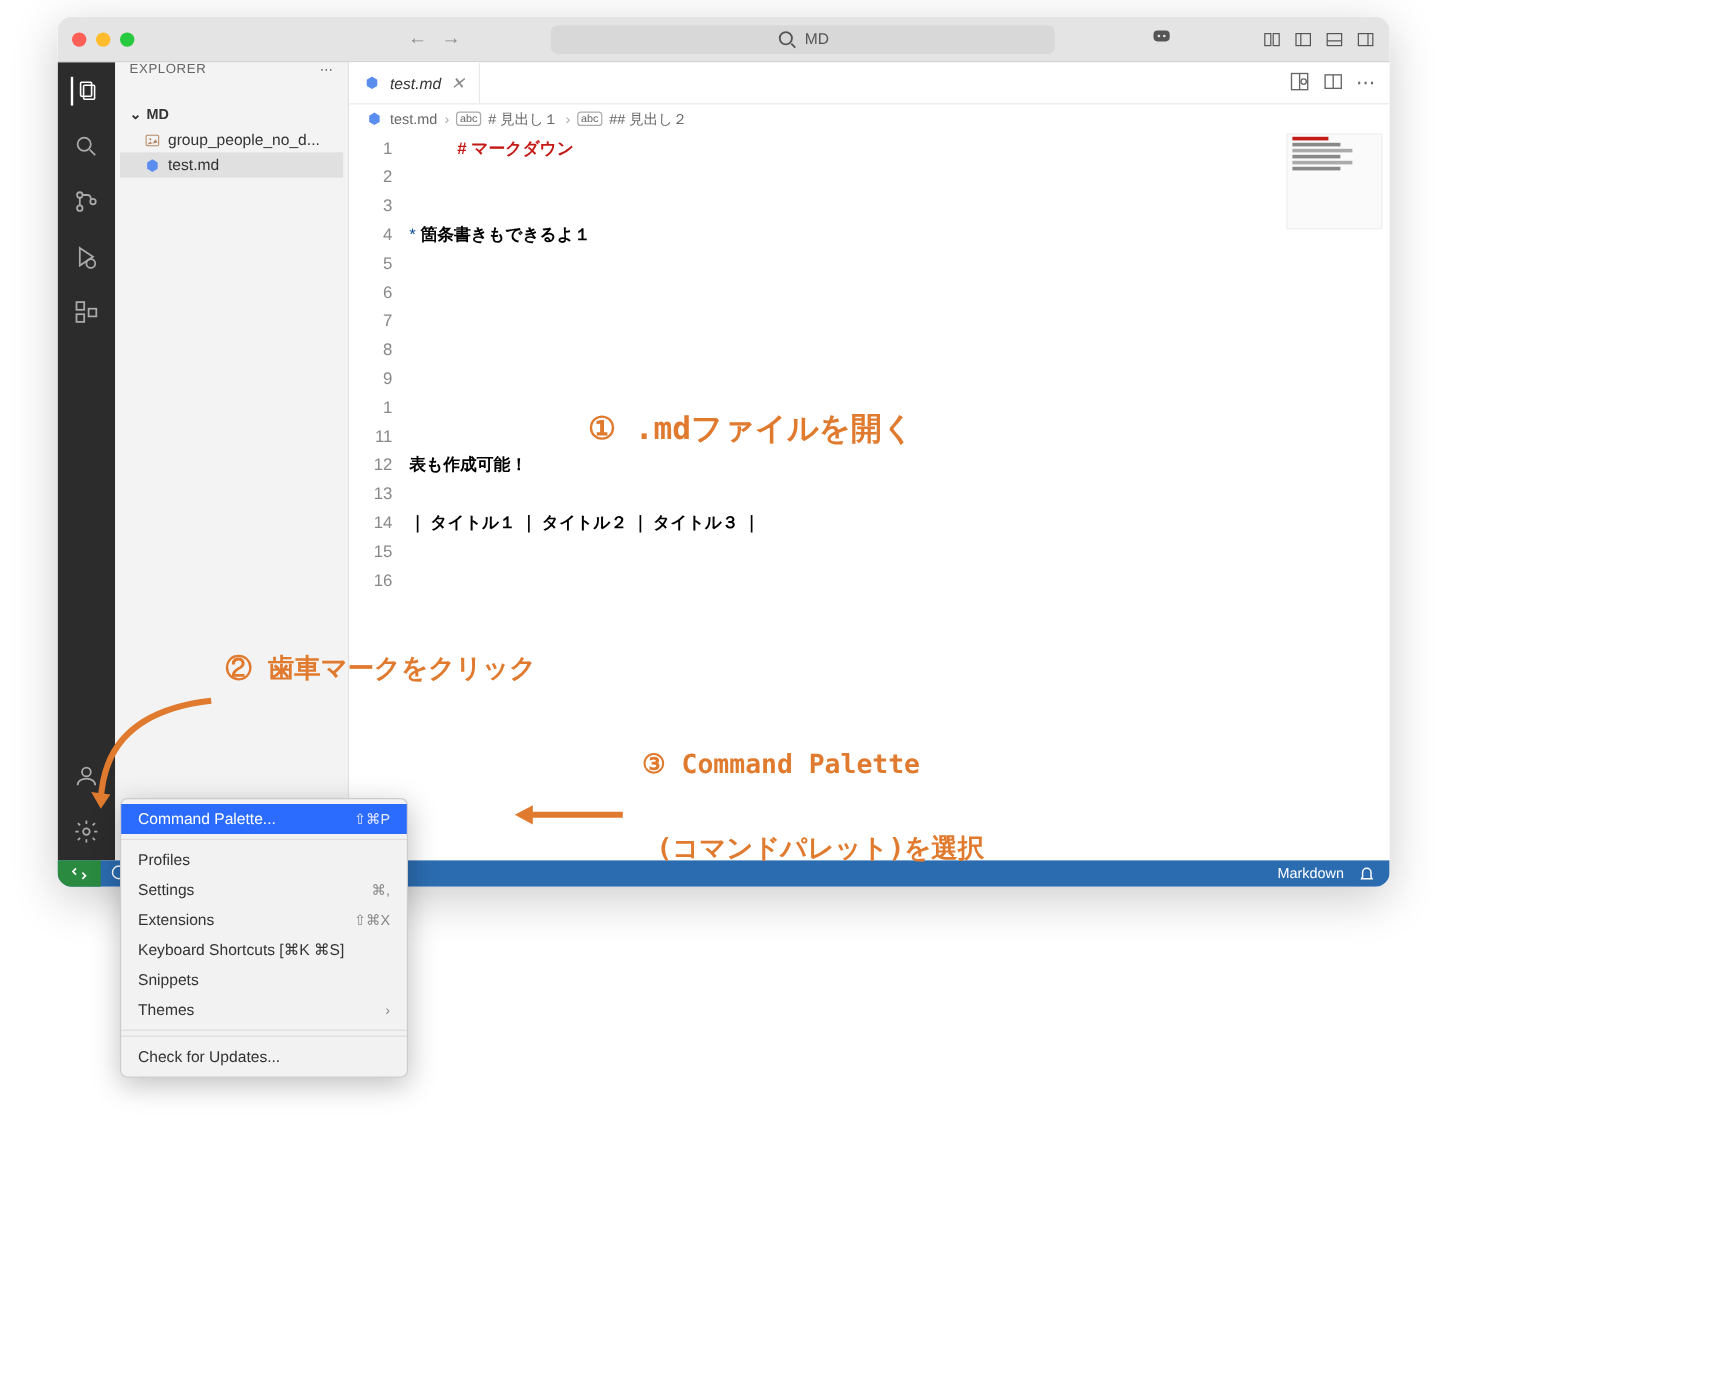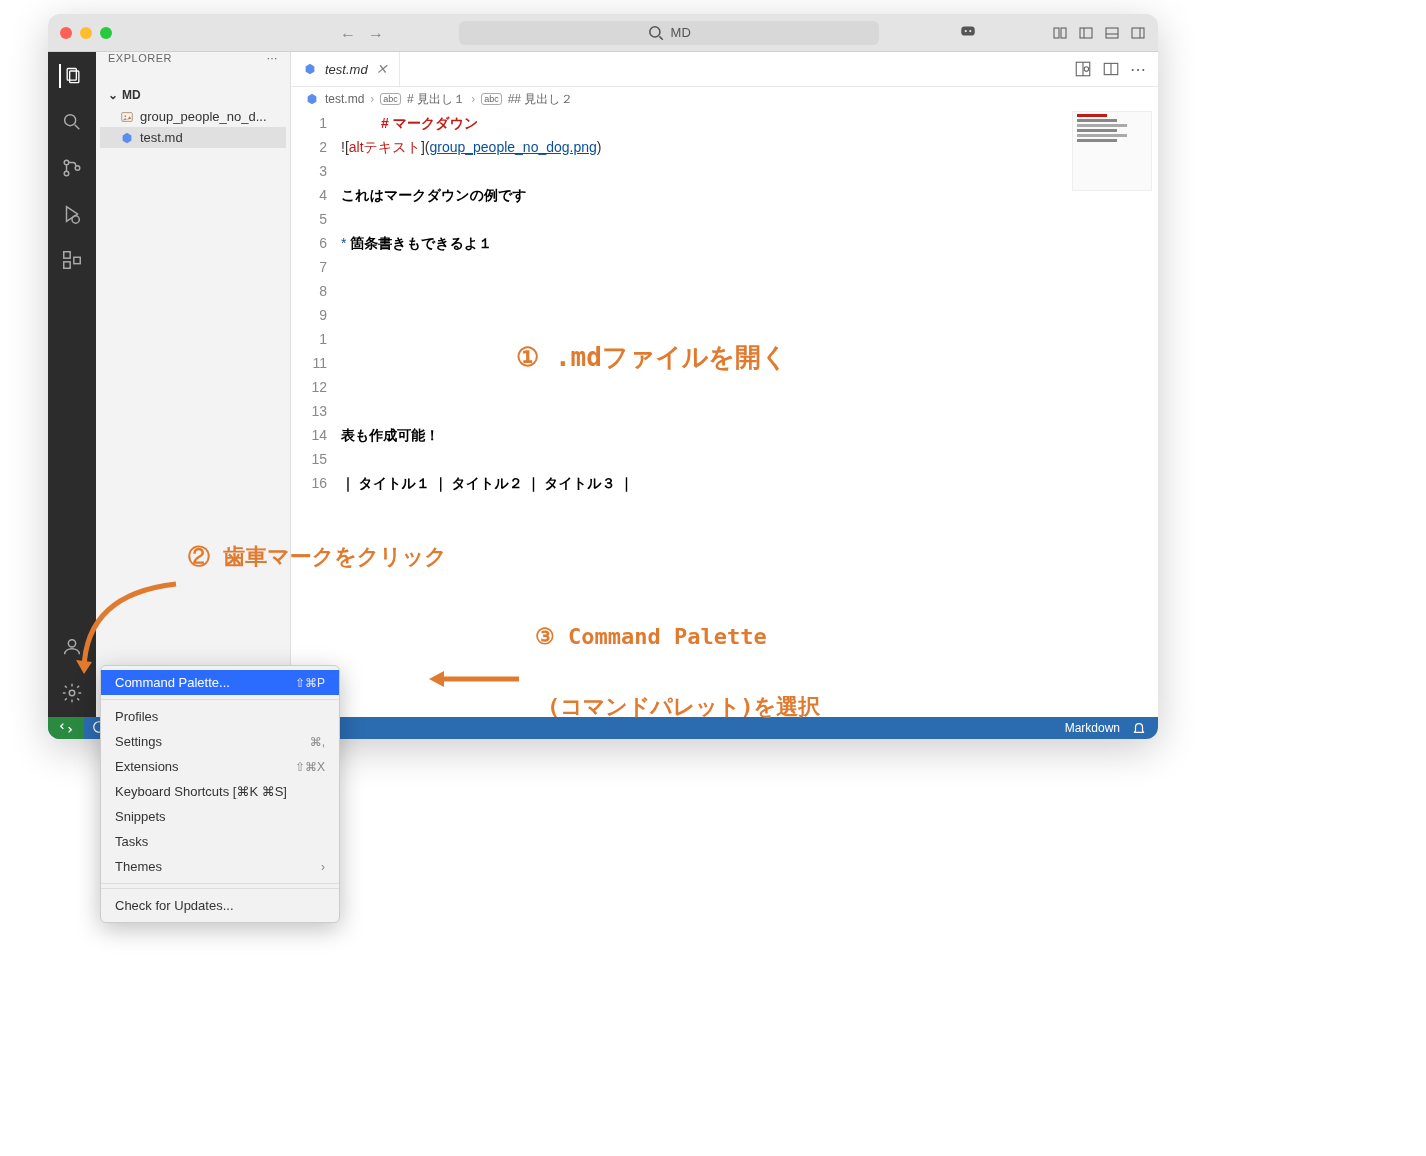--- a/index.html
+++ b/index.html
@@ -65,21 +65,21 @@
 
 .menu { position: absolute; left: 100px; top: 665px; width: 240px; background: #f2f2f2; border: 1px solid #ccc; border-radius: 6px; box-shadow: 0 6px 24px rgba(0,0,0,0.25); padding: 4px 0; font-size: 13px; z-index: 100; }
 .menu-item { padding: 5px 14px; display: flex; justify-content: space-between; align-items: center; color: #333; cursor: pointer; }
 .menu-item.selected { background: #2b6cff; color: #fff; }
 .menu-item .shortcut { font-size: 12px; color: #888; }
 .menu-item.selected .shortcut { color: #e8e8ff; }
 .menu-sep { height: 1px; background: #ddd; margin: 4px 0; }
 
 
 .ann { position: absolute; color: #e07a2e; font-weight: bold; font-family: Menlo, monospace; font-size: 24px; z-index: 200; }
-.ann.a1 { left: 516px; top: 340px; font-size: 26px; }
+.ann.a1 { left: 490px; top: 340px; font-size: 26px; }
 .ann.a2 { left: 188px; top: 542px; font-size: 22px; }
 .ann.a3 { left: 535px; top: 624px; font-size: 22px; }
 .ann.a3b { left: 535px; top: 692px; font-size: 22px; margin-left: 12px; }
 .arrow1 { position: absolute; left: 66px; top: 574px; z-index: 200; }
 .arrow3 { position: absolute; left: 424px; top: 667px; z-index: 200; }
 
 svg.icn { width: 18px; height: 18px; }
 </style>
 </head>
 <body>
@@ -257,23 +257,21 @@
             <div>1</div>
             <div>11</div>
             <div>12</div>
             <div>13</div>
             <div>14</div>
             <div>15</div>
             <div>16</div>
           </div>
         <div class="code-content" id="code-content">
             <div class="code-line"><span class="tok-heading"># マークダウン</span></div>
-            <div class="code-line"><span class="tok-bracket">![</span><span class="tok-alt">altテキスト</span><span class="tok-bracket">](</span><span class="tok-link">group_people_no_dog.png</span><span class="tok-bracket">)</span></div>
-            <div class="code-line">&nbsp;</div>
-            <div class="code-line"><span class="tok-text">これはマークダウンの例です</span></div>
+            <div class="code-line">&nbsp;</div>
             <div class="code-line">&nbsp;</div>
             <div class="code-line"><span class="tok-star">*</span> <span class="tok-text">箇条書きもできるよ１</span></div>
             <div class="code-line">&nbsp;</div>
             <div class="code-line">&nbsp;</div>
             <div class="code-line">&nbsp;</div>
             <div class="code-line">&nbsp;</div>
             <div class="code-line">&nbsp;</div>
             <div class="code-line">&nbsp;</div>
             <div class="code-line">&nbsp;</div>
             <div class="code-line"><span class="tok-text">表も作成可能！</span></div>
@@ -331,23 +329,20 @@
       <span>Extensions</span>
       <span class="shortcut">⇧⌘X</span>
     </div>
     <div class="menu-item">
       <span>Keyboard Shortcuts [⌘K ⌘S]</span>
     </div>
     <div class="menu-item">
       <span>Snippets</span>
     </div>
     <div class="menu-item">
-      <span>Tasks</span>
-    </div>
-    <div class="menu-item">
       <span>Themes</span>
       <span class="shortcut">›</span>
     </div>
     <div class="menu-sep"></div>
     <div class="menu-sep"></div>
     <div class="menu-item">
       <span>Check for Updates...</span>
     </div>
   </div>
 

